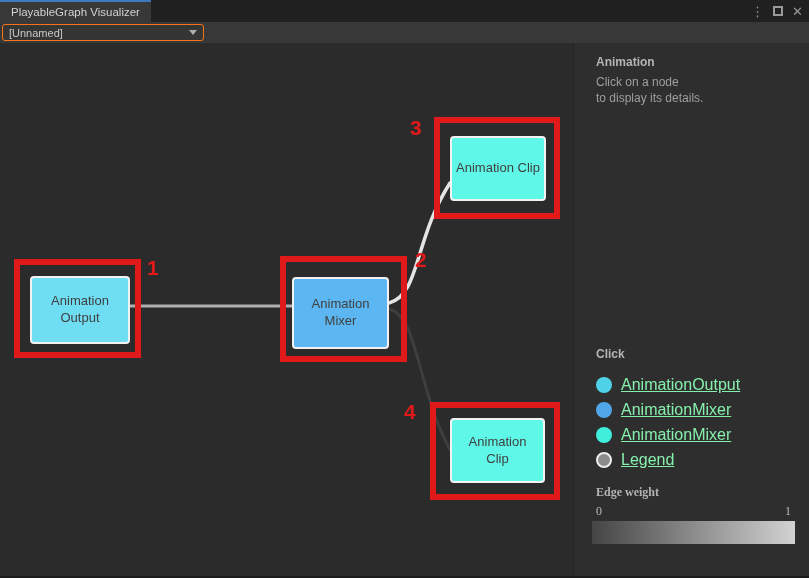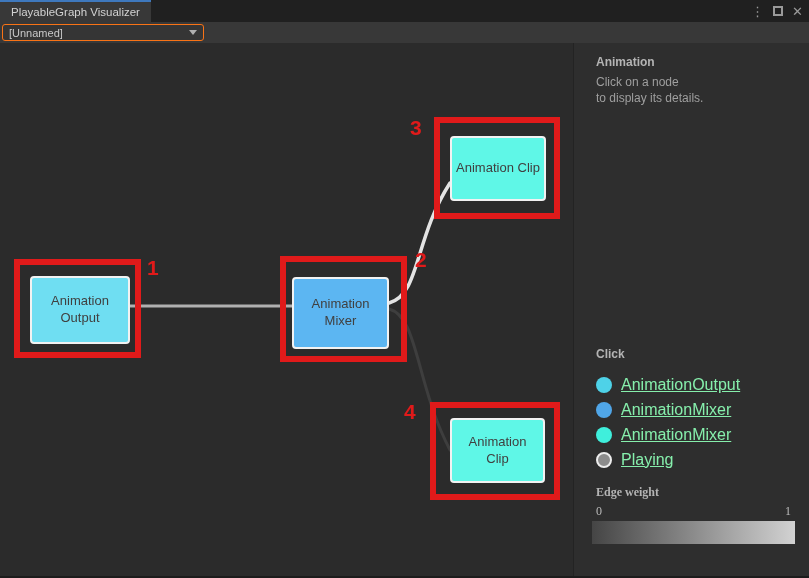--- a/index.html
+++ b/index.html
@@ -136,21 +136,21 @@
           <div class="legend-item">
             <span class="dot" style="background-color: rgb(80, 166, 232);"></span>
             <span class="legend-label">AnimationMixer</span>
           </div>
           <div class="legend-item">
             <span class="dot" style="background-color: rgb(63, 239, 220);"></span>
             <span class="legend-label">AnimationMixer</span>
           </div>
           <div class="legend-item">
             <span class="dot ring" style="background-color: rgb(140, 140, 140);"></span>
-            <span class="legend-label">Playing</span>
+            <span class="legend-label">Legend</span>
           </div>
         </div>
       </div>
 
       <div class="edgeweight">
         <div class="panel-title">Edge weight</div>
         <div class="ew-scale">
           <span>0</span>
           <span>1</span>
         </div>

